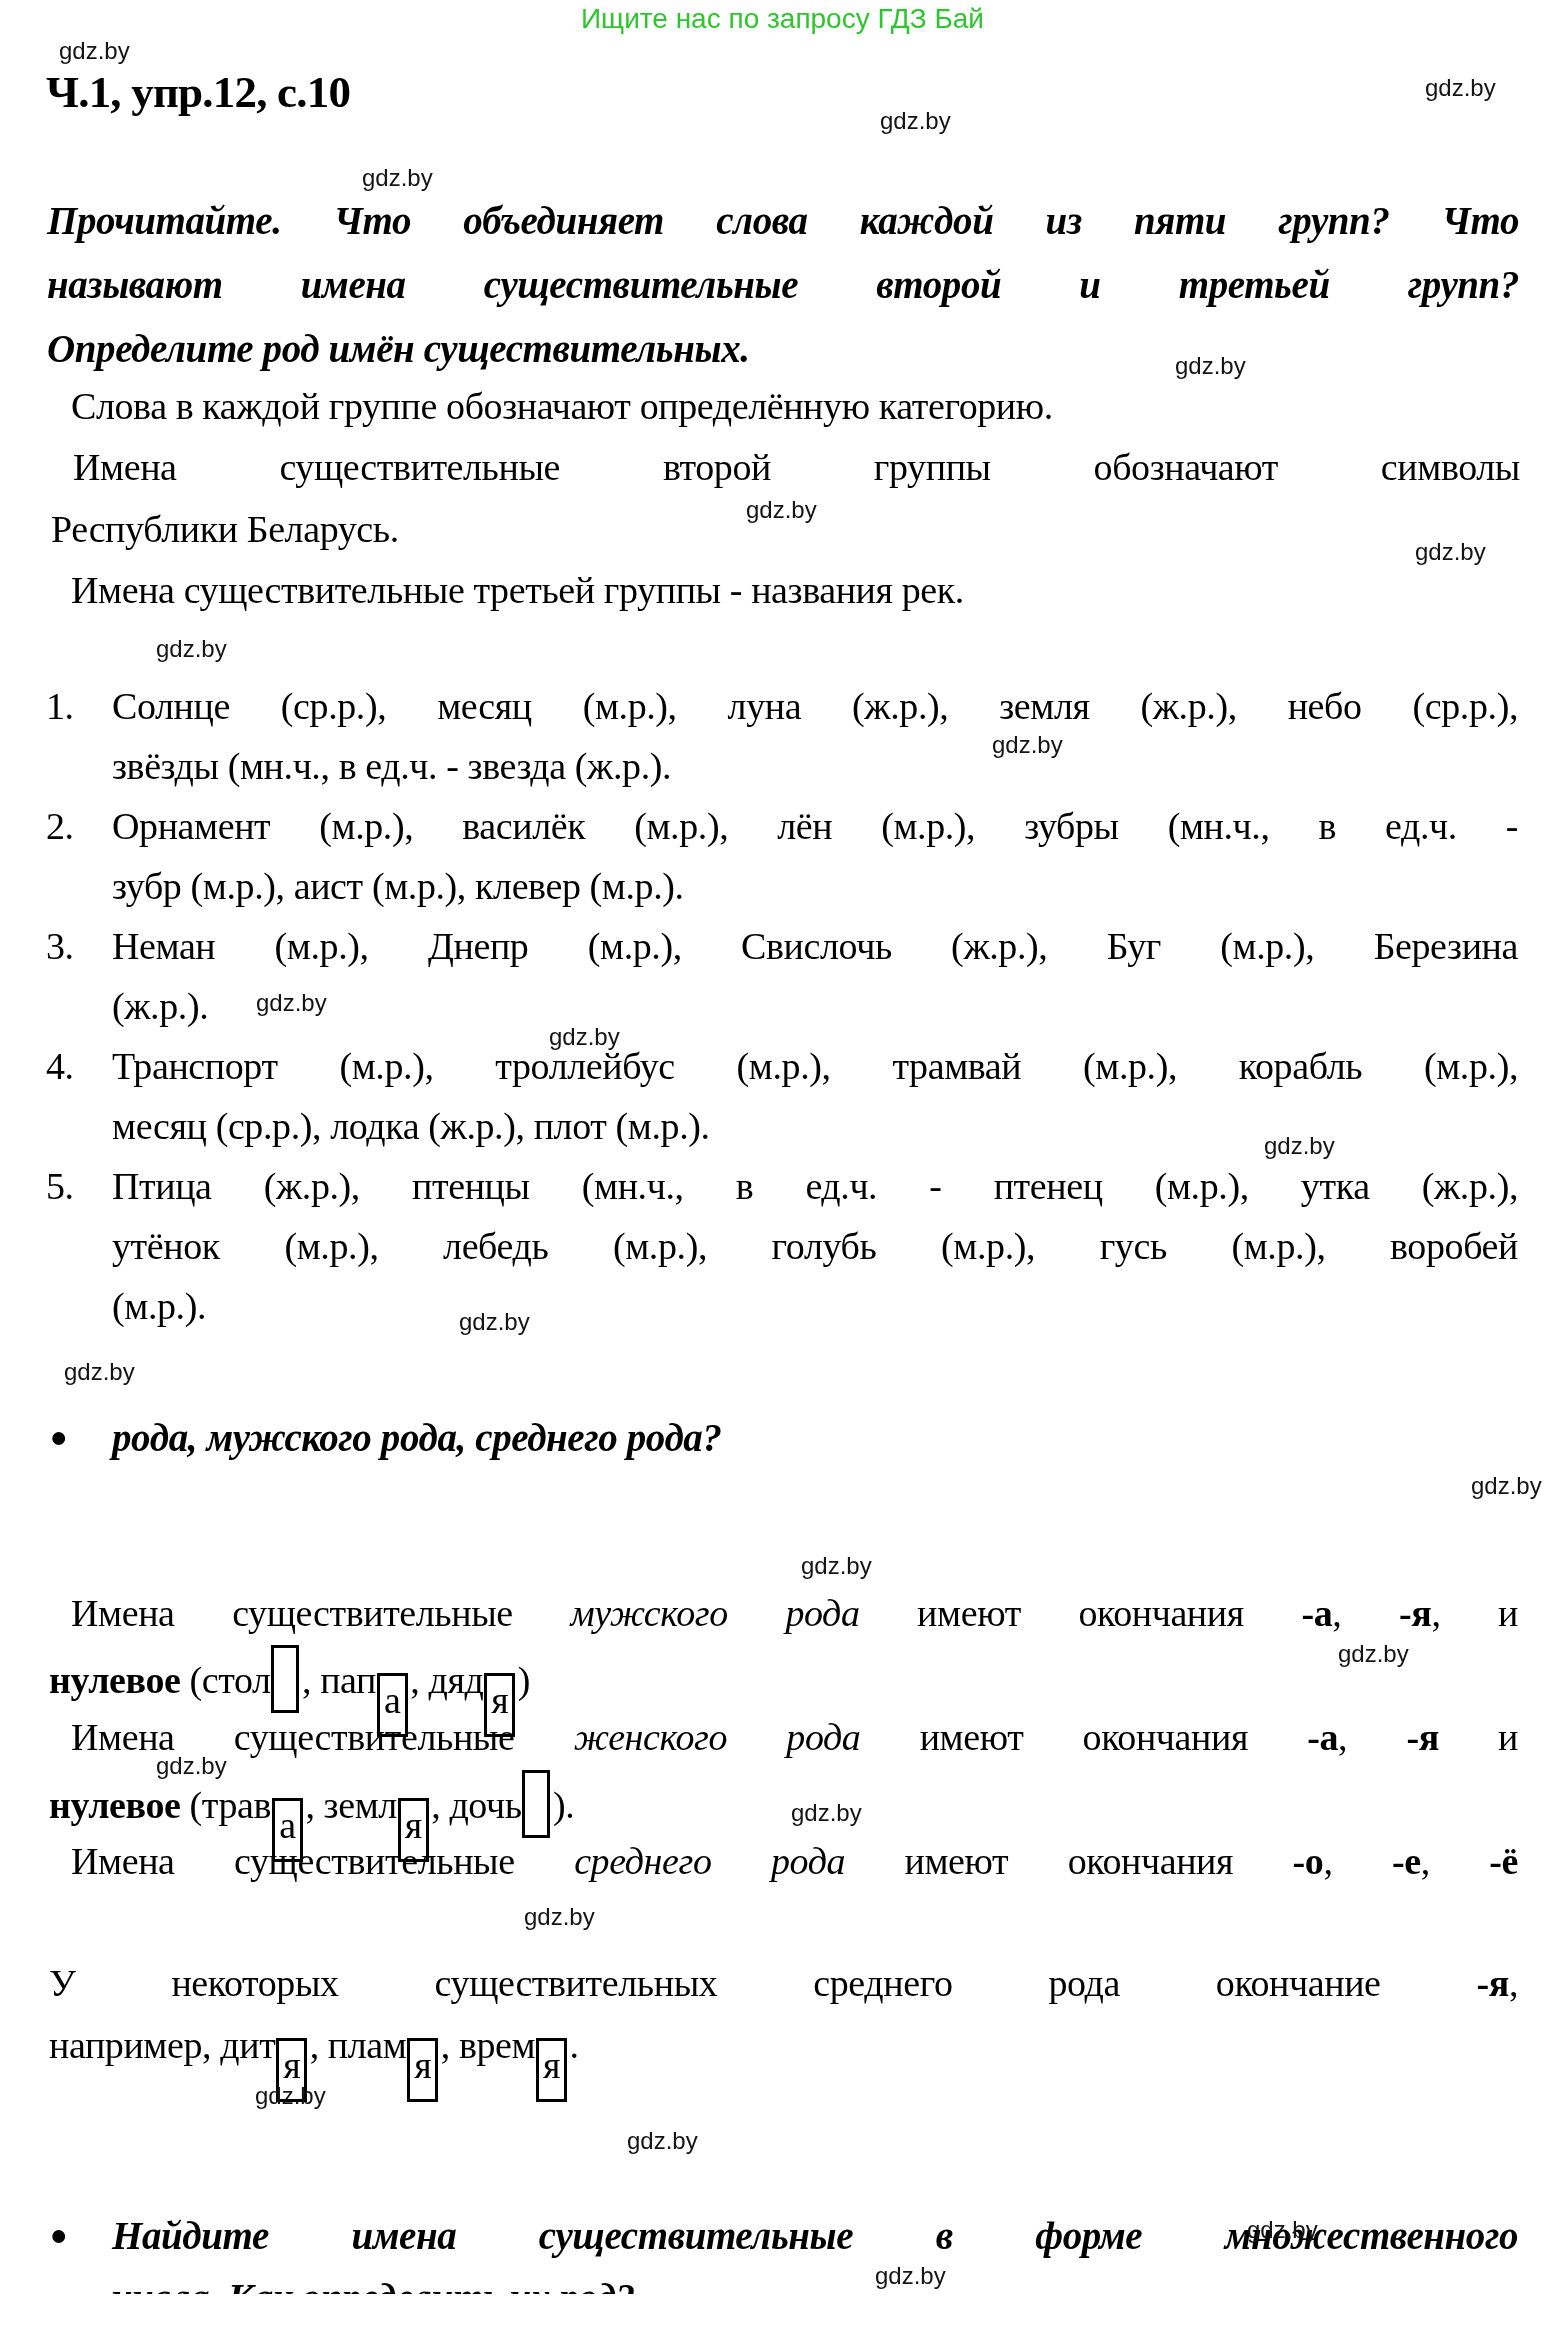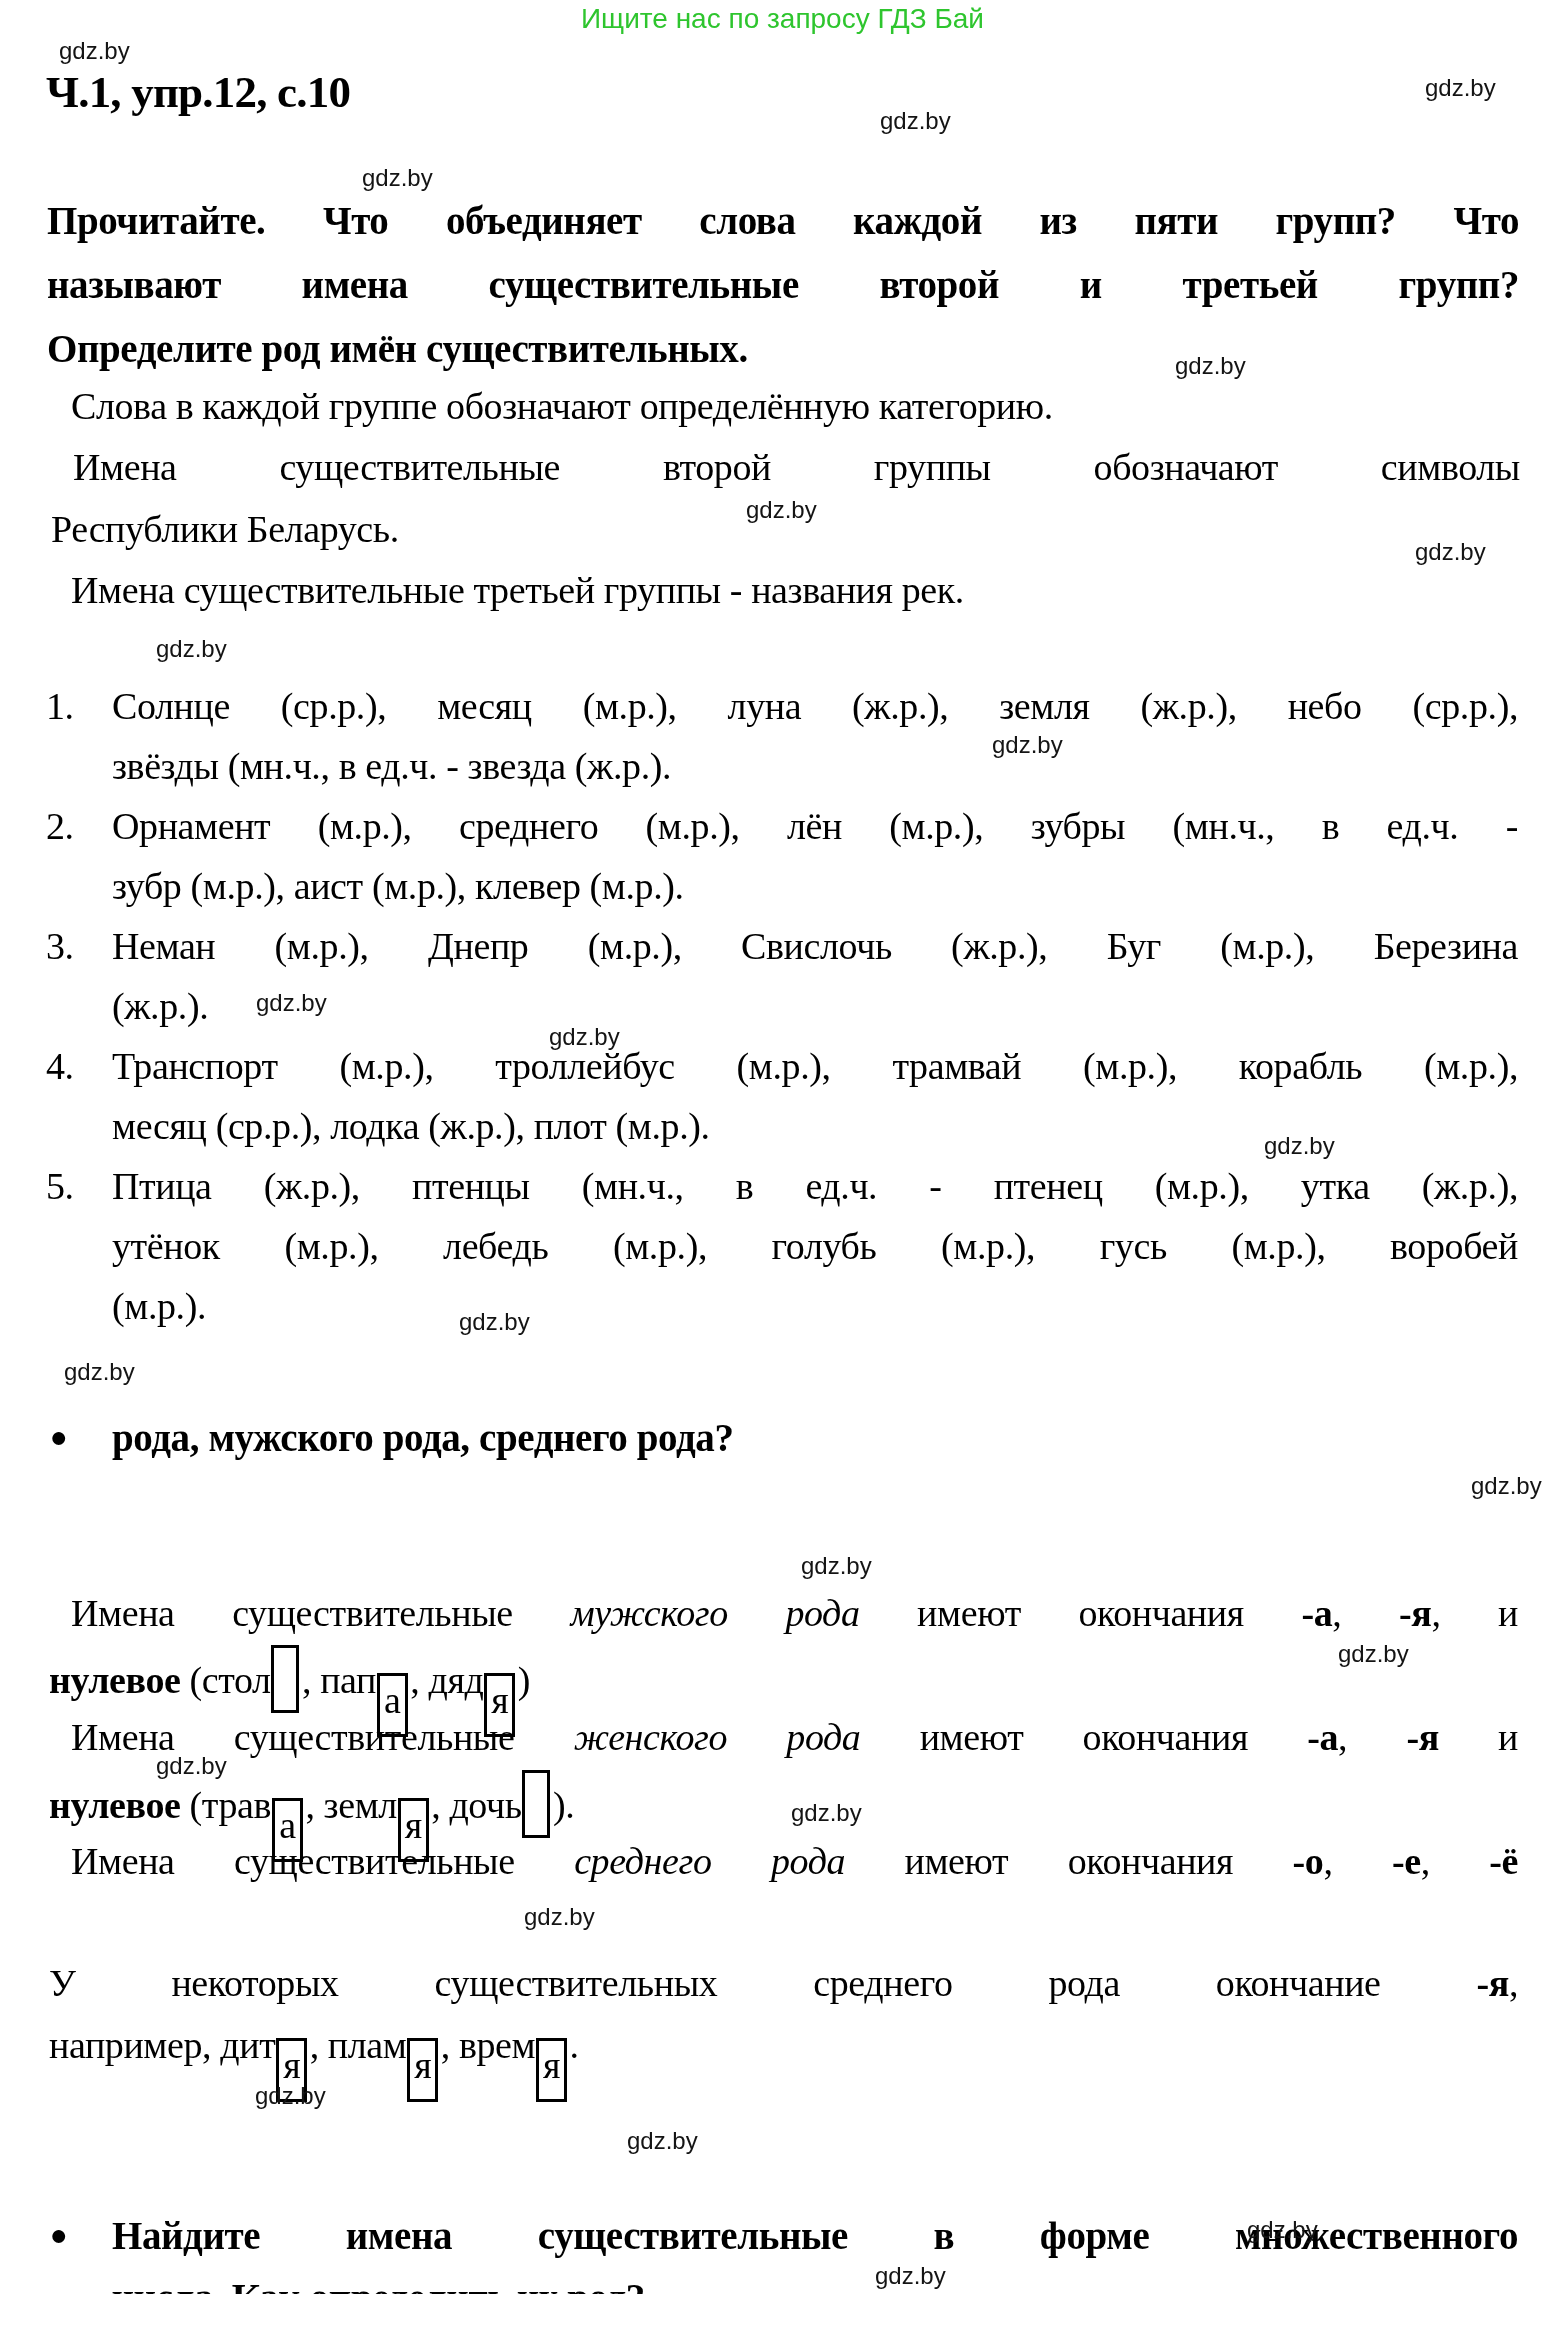--- a/index.html
+++ b/index.html
@@ -11,21 +11,21 @@
     font-family:"Liberation Serif", serif;
     color:#000;
     overflow:hidden;
     letter-spacing:-0.4px;
   }
   
   .blk{position:absolute;}
   .line{line-height:60px;font-size:38px;text-align:left;}
   .j{text-align:justify;text-align-last:justify;}
   .ind{text-indent:22px;}
-  .bi{font-weight:bold;}
+  .bi{font-weight:bold;font-style:italic;}
   .b{font-weight:bold;}
   .i{font-style:italic;}
 
   
   .promo{
     position:absolute;top:1.7px;left:0;right:0;
     text-align:center;
     font-family:"Liberation Sans", sans-serif;
     font-size:28px;line-height:34px;
     color:#2ec52e;letter-spacing:0;
@@ -122,21 +122,21 @@
   </div>
 
   <div class="blk list">
     <div class="li-item">
       <span class="li-num">1.</span>
       <div class="line j">Солнце (ср.р.), месяц (м.р.), луна (ж.р.), земля (ж.р.), небо (ср.р.),</div>
       <div class="line">звёзды (мн.ч., в ед.ч. - звезда (ж.р.).</div>
     </div>
     <div class="li-item">
       <span class="li-num">2.</span>
-      <div class="line j">Орнамент (м.р.), среднего (м.р.), лён (м.р.), зубры (мн.ч., в ед.ч. -</div>
+      <div class="line j">Орнамент (м.р.), василёк (м.р.), лён (м.р.), зубры (мн.ч., в ед.ч. -</div>
       <div class="line">зубр (м.р.), аист (м.р.), клевер (м.р.).</div>
     </div>
     <div class="li-item">
       <span class="li-num">3.</span>
       <div class="line j">Неман (м.р.), Днепр (м.р.), Свислочь (ж.р.), Буг (м.р.), Березина</div>
       <div class="line">(ж.р.).</div>
     </div>
     <div class="li-item">
       <span class="li-num">4.</span>
       <div class="line j">Транспорт (м.р.), троллейбус (м.р.), трамвай (м.р.), корабль (м.р.),</div>

